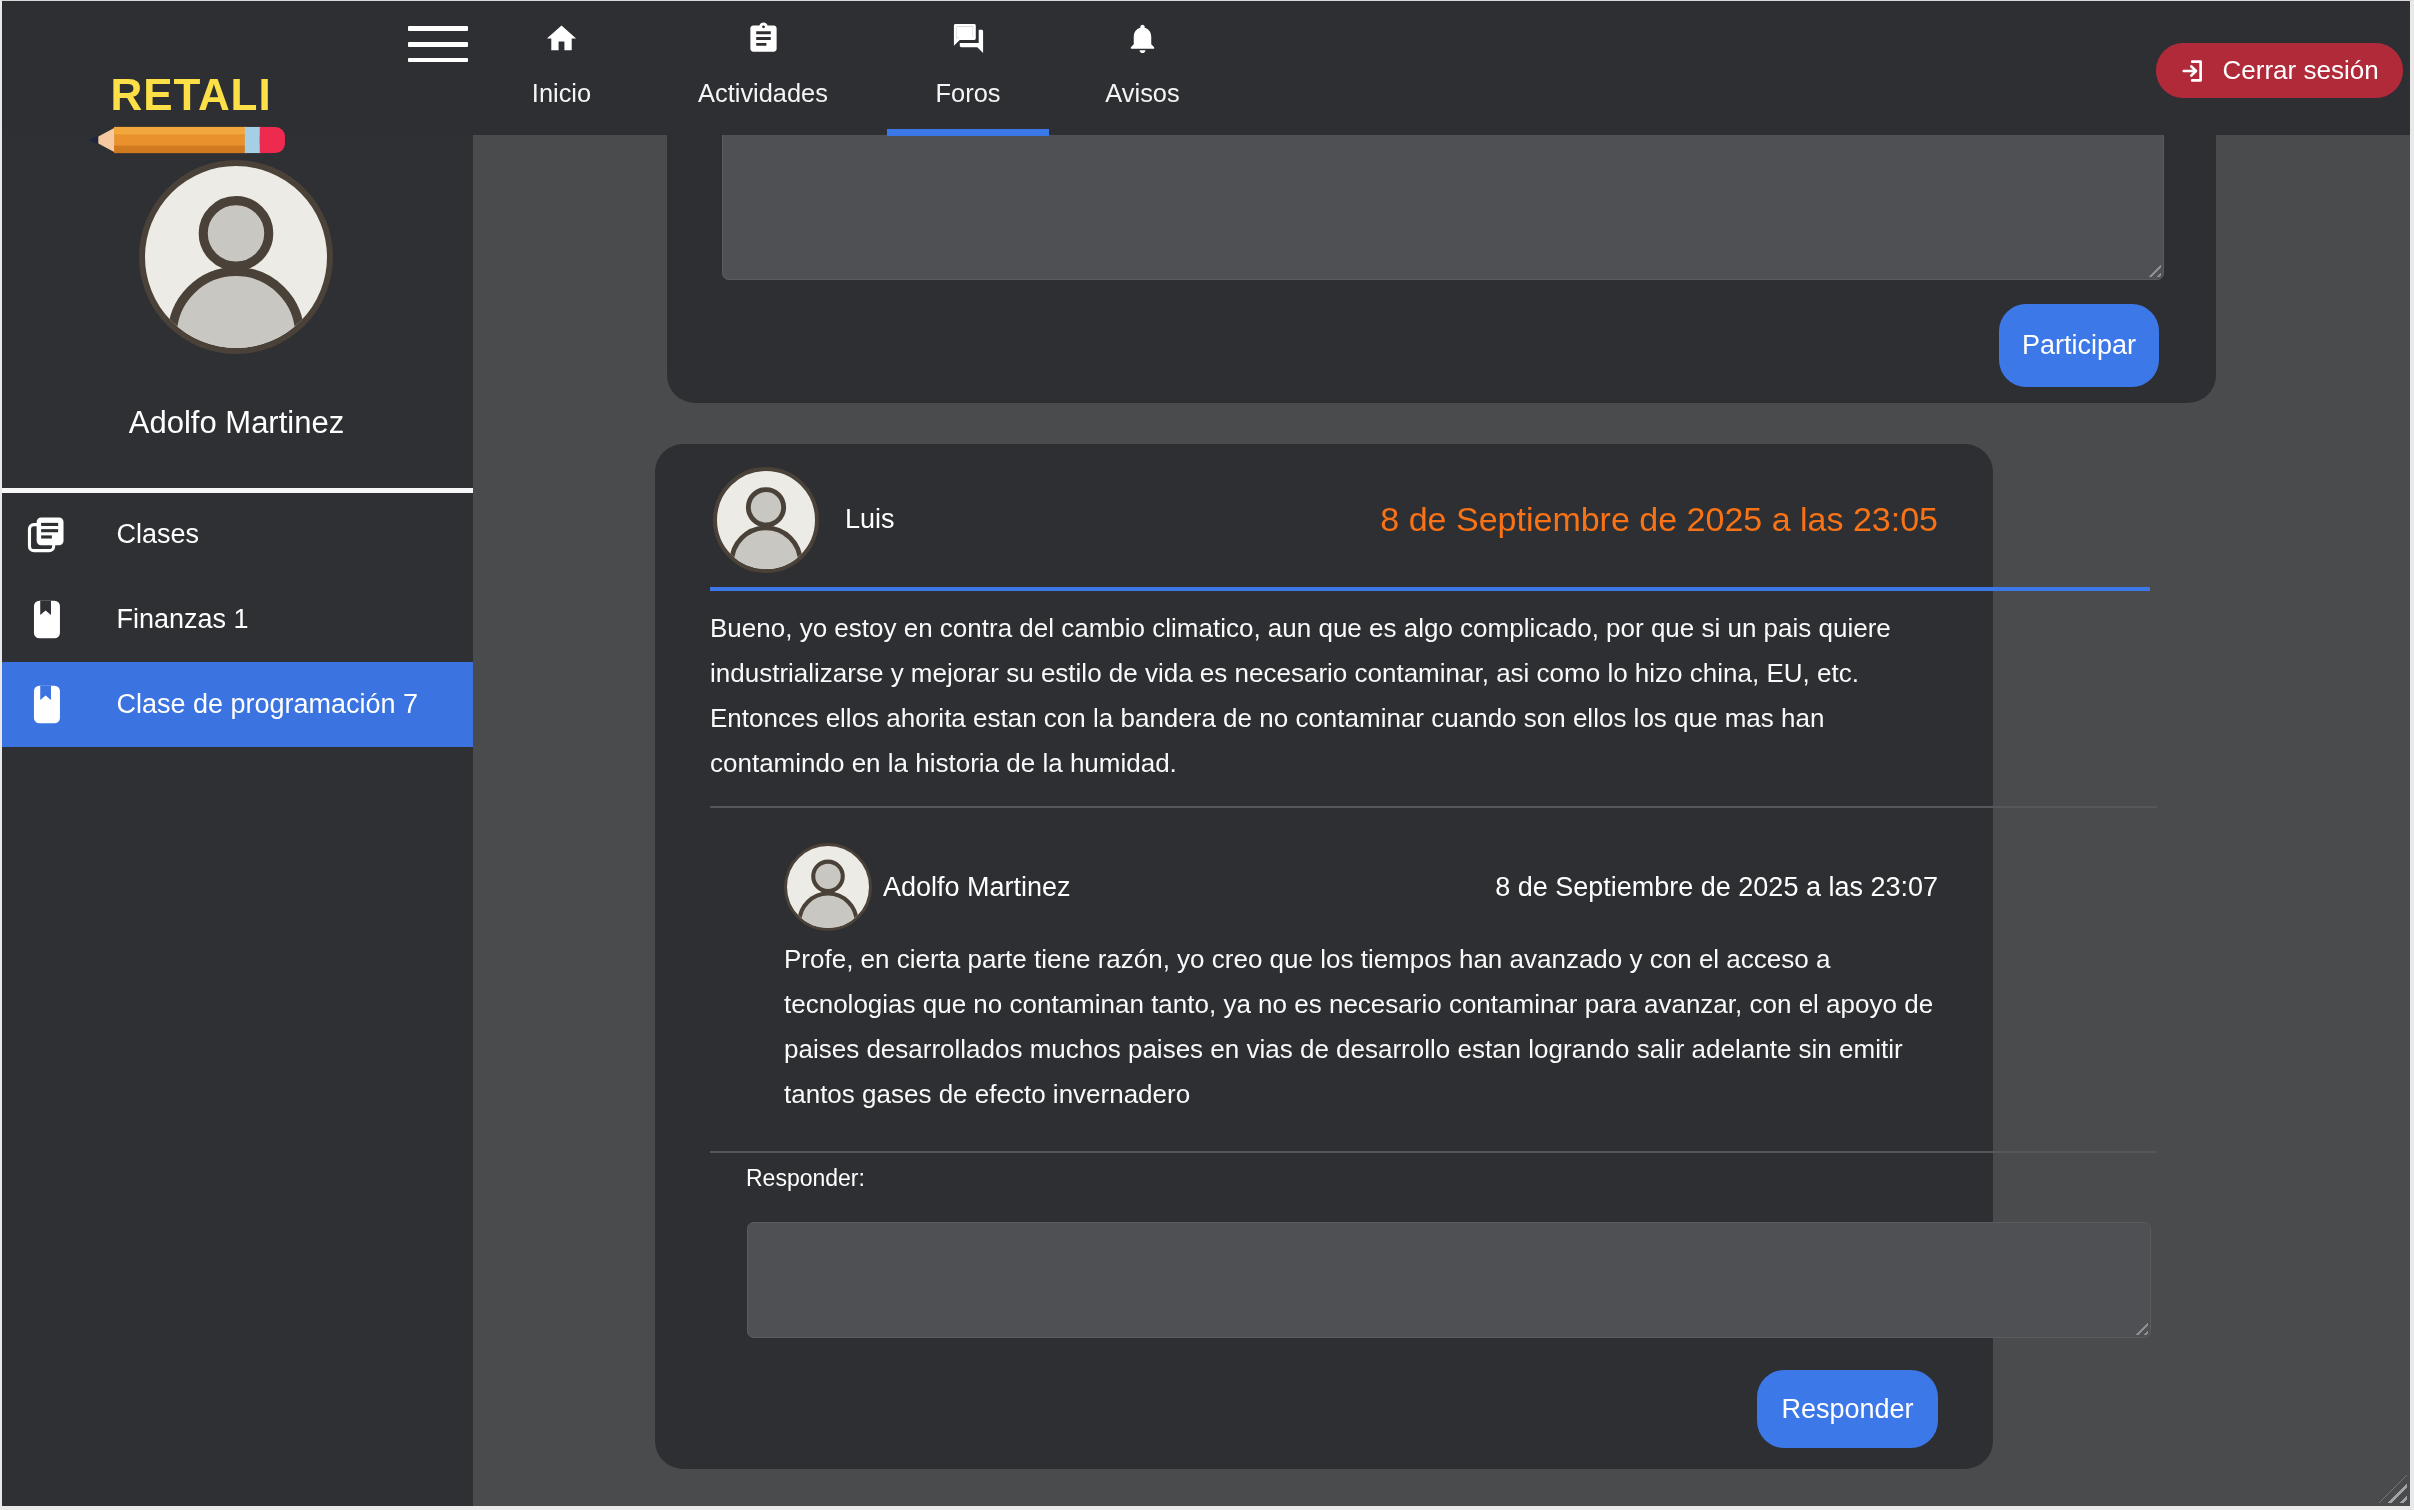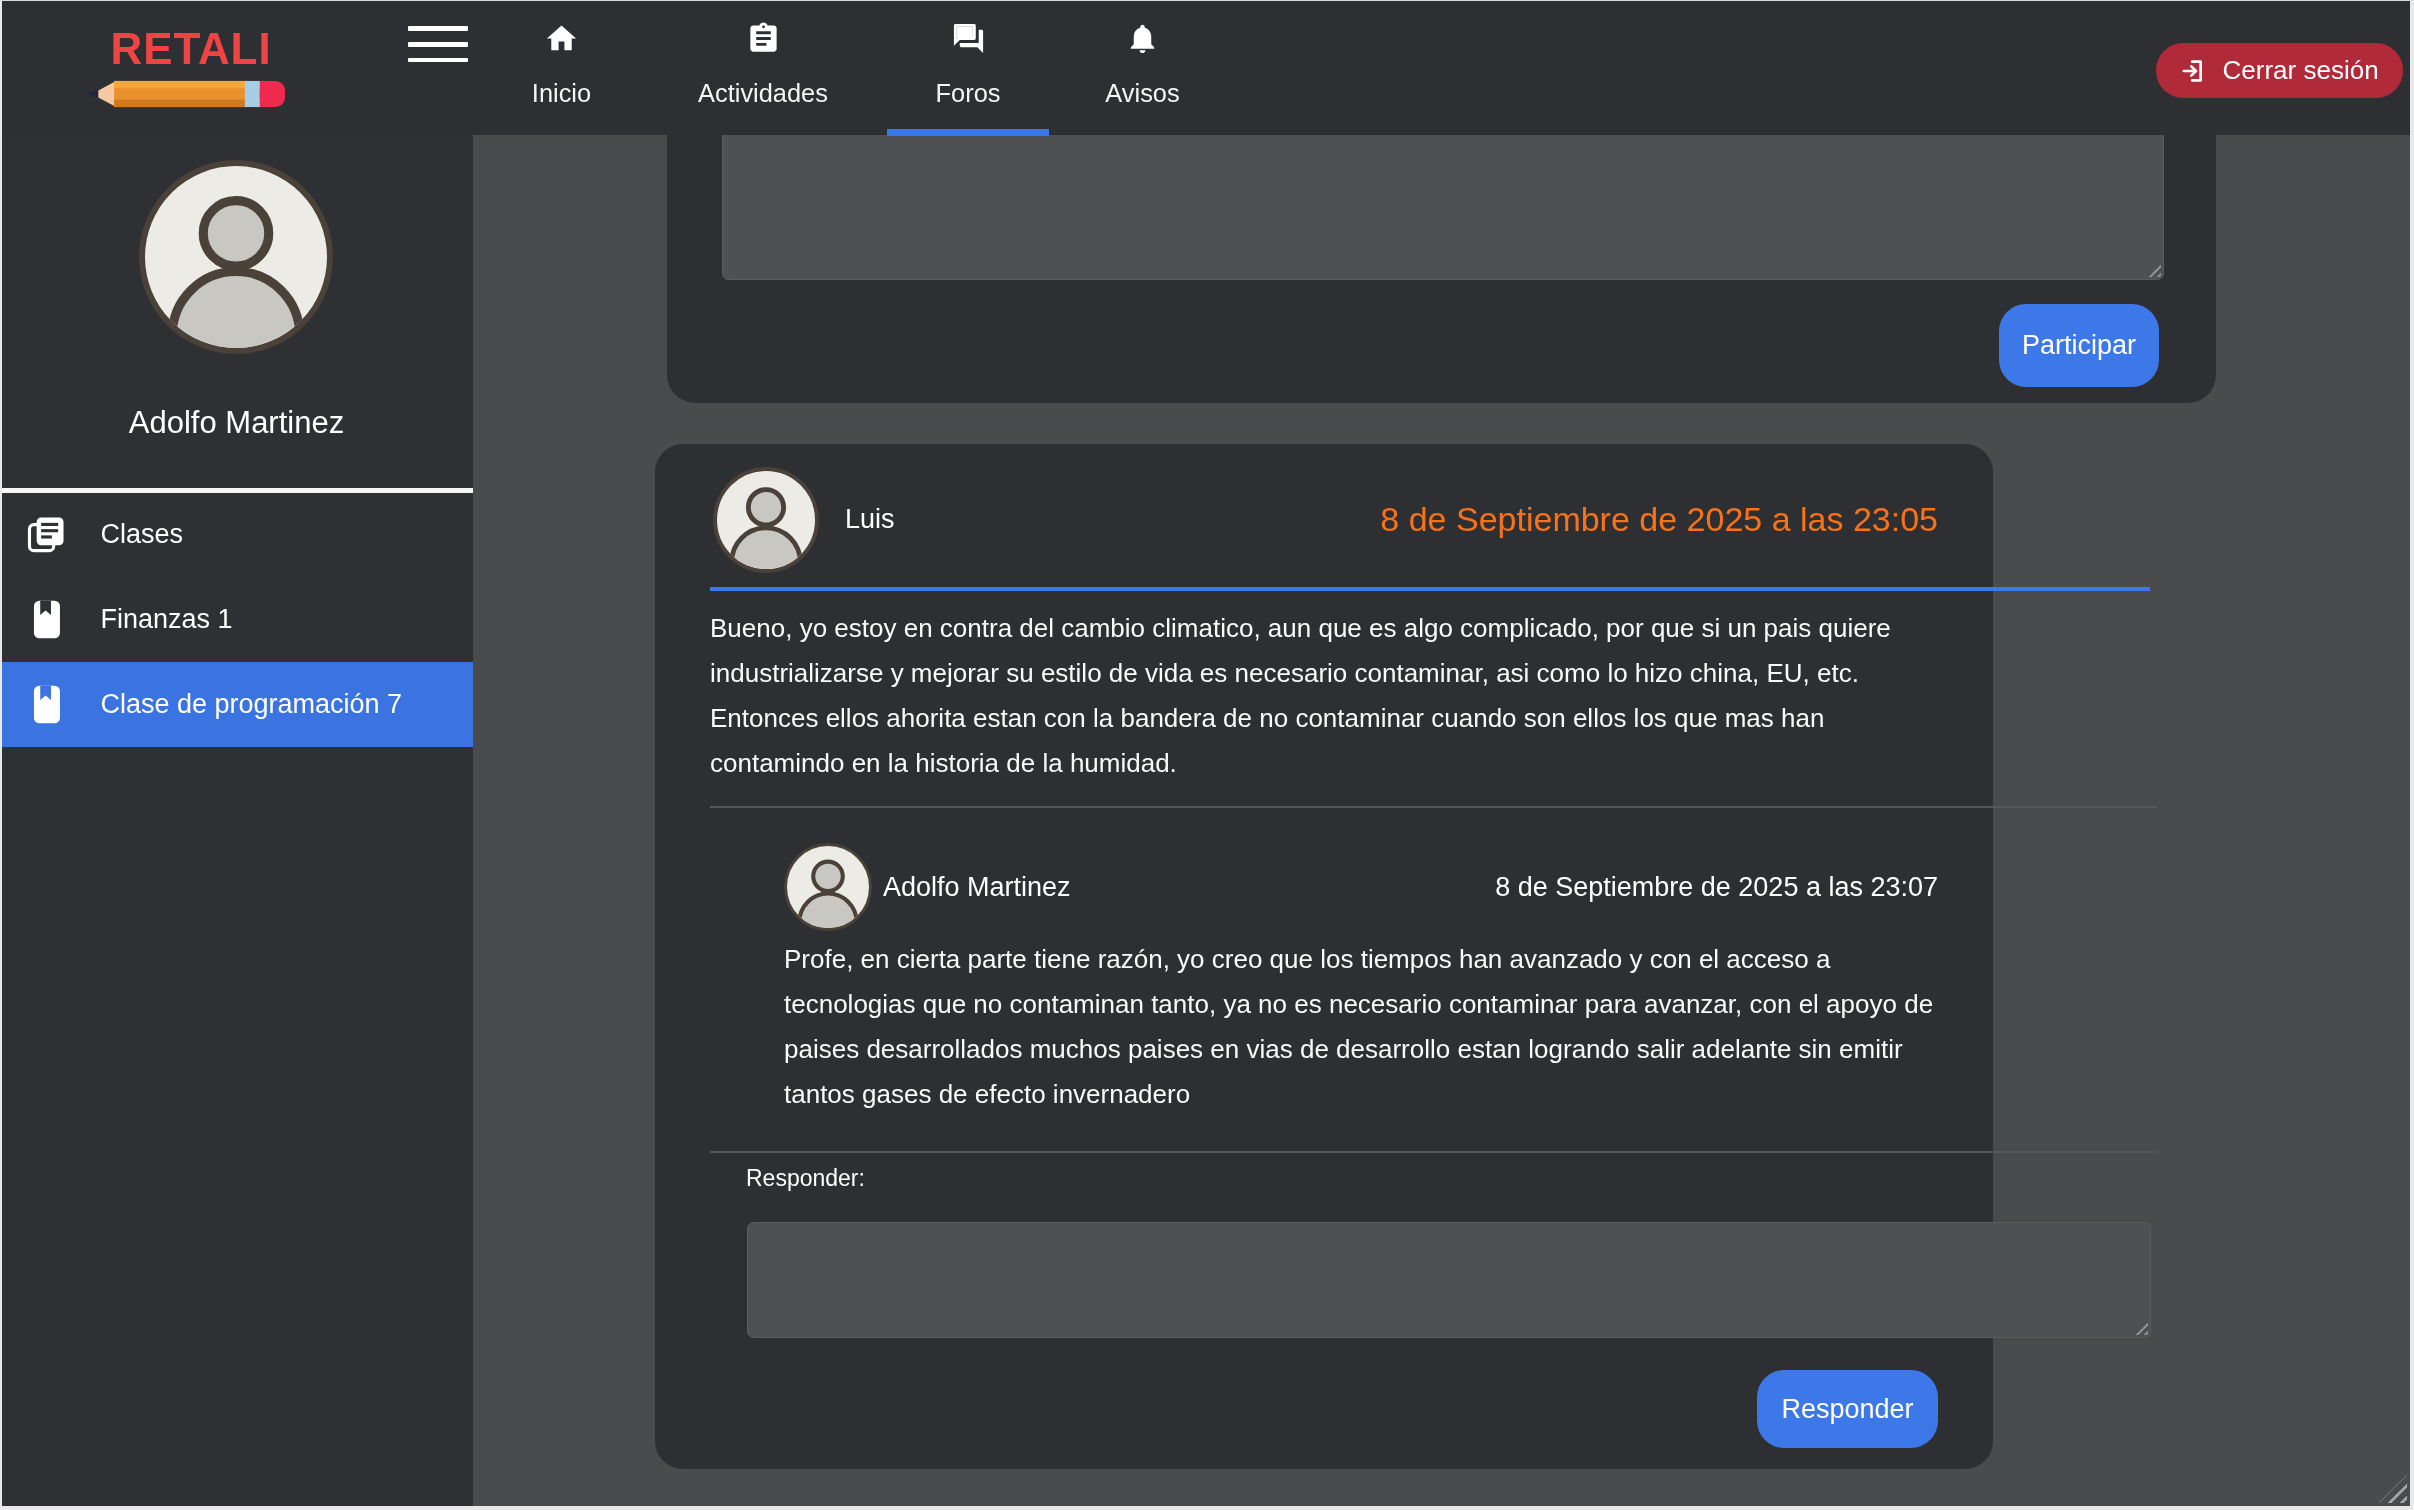--- a/index.html
+++ b/index.html
@@ -8,34 +8,34 @@
   .frame{position:absolute;inset:0;border-left:2.8px solid #e9e9e9;border-right:4.7px solid #e9e9e9;
          border-bottom:4.7px solid #e9e9e9;border-top:1.9px solid #d9d9d9;z-index:50;pointer-events:none;box-sizing:border-box;}
 
   
   .sidebar{position:absolute;left:0;top:0;bottom:0;width:473px;background:#2e3034;z-index:2;}
   .avatar{border-radius:50%;overflow:hidden;background:#edebe6;box-sizing:border-box;}
   .avatar svg{display:block;width:100%;height:100%;}
   .avatar-big{position:absolute;left:139px;top:160px;width:194px;height:194px;border:6.6px solid #4a4138;}
   .user-name{position:absolute;left:0;top:405px;width:473px;text-align:center;font-size:31px;color:#fff;}
   .sidebar-divider{position:absolute;left:0;top:488px;width:473px;height:4.7px;background:#f7f7f7;}
-  .side-item{position:absolute;left:0;width:473px;height:85px;display:flex;align-items:center;gap:32px;
+  .side-item{position:absolute;left:0;width:473px;height:85px;display:flex;align-items:center;gap:48px;
              padding-left:25.4px;box-sizing:border-box;cursor:pointer;font-size:27px;color:#fff;}
   .si-clases{top:492px;}
   .si-finanzas{top:577px;}
   .si-programacion{top:662px;background:#3b73e0;}
   .side-item svg{width:43px;height:43px;flex:none;}
   .book-notch{fill:#2e3034;}
   .si-programacion .book-notch{fill:#3b73e0;}
 
   
   .navbar{position:absolute;left:0;top:0;width:100%;height:135px;background:#2d2f33;
           border-top:1.9px solid #1f2125;box-sizing:border-box;z-index:5;}
   .logo{position:absolute;left:87px;top:26px;}
-  .logo-text{font-size:44px;font-weight:700;letter-spacing:0.9px;color:#ef4444;line-height:1;margin-left:23.5px;}
+  .logo-text{font-size:44px;font-weight:700;letter-spacing:0.9px;color:#fde047;line-height:1;margin-left:23.5px;margin-top:46px;}
   .logo-pencil{margin-top:8.5px;width:199px;height:28px;display:block;}
   .hamburger{position:absolute;left:408px;top:25.4px;width:60px;height:36px;background:none;border:none;cursor:pointer;
              padding:0;display:flex;flex-direction:column;justify-content:space-between;}
   .hamburger span{display:block;height:4.7px;background:#fff;border-radius:0.9px;}
   .tab{position:absolute;top:0;height:135px;display:flex;flex-direction:column;align-items:center;
        padding-top:20px;box-sizing:border-box;gap:23px;cursor:pointer;}
   .tab svg{width:35px;height:35px;fill:#fff;}
   .tab-label{font-size:25.4px;color:#f5f5f5;}
   .tab-inicio{left:505px;width:113px;}
   .tab-actividades{left:680px;width:166px;}

